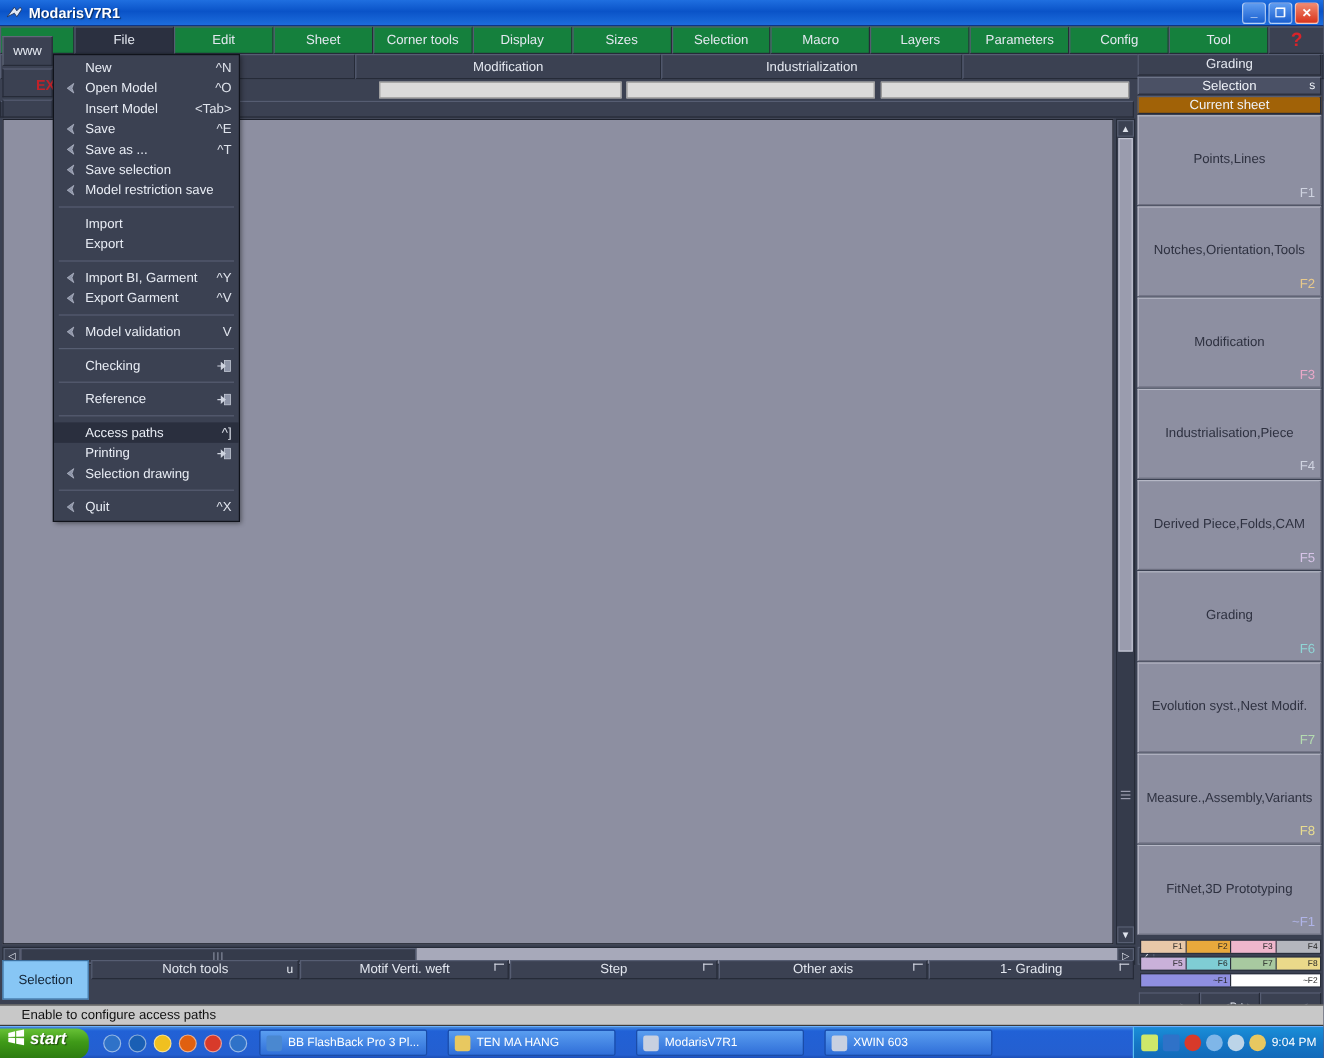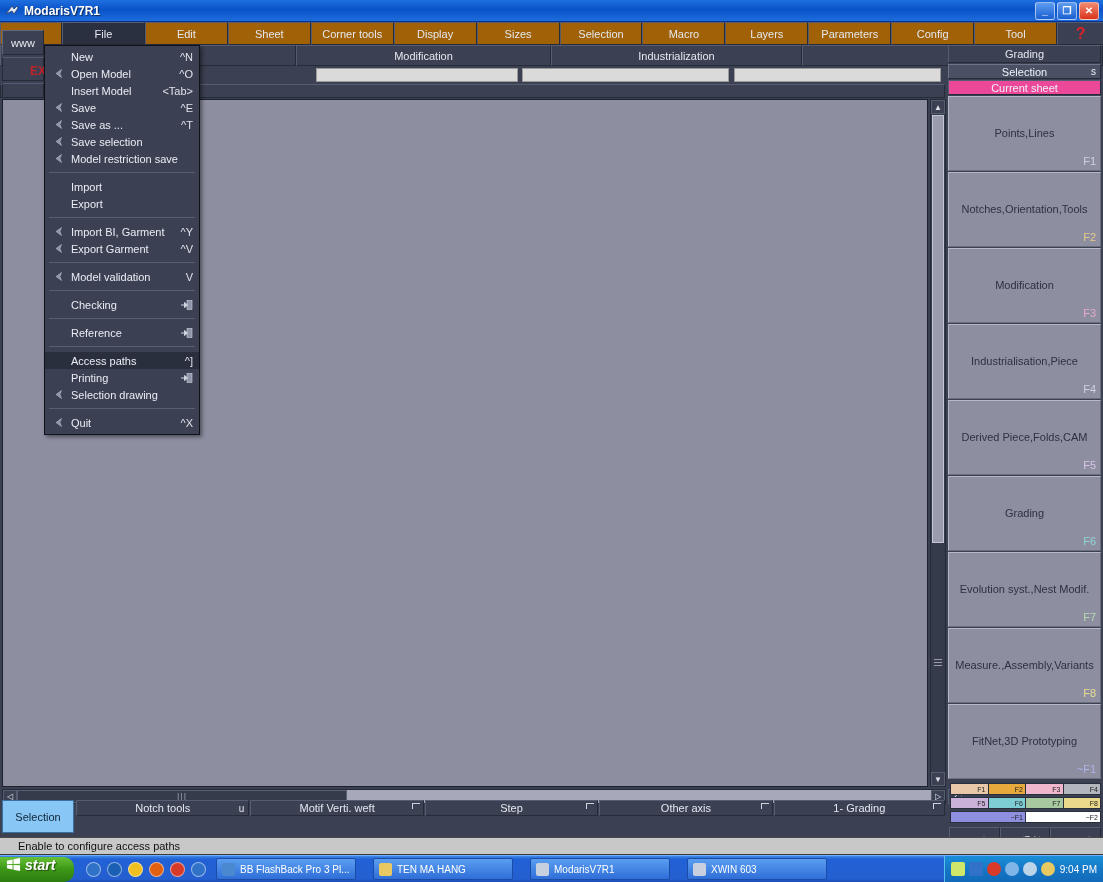--- a/index.html
+++ b/index.html
@@ -39,21 +39,21 @@
   
   #menubar{
     position:absolute;left:0;top:22px;width:1103px;height:23px;
     background:#3b4152; display:flex; align-items:stretch;
   }
   .menu-item{
     flex:1; display:flex;align-items:center;justify-content:center;
     font-size:11px; color:#e4e8f0;
     border-left:1px solid #565d72; border-right:1px solid #262b38;
     border-top:1px solid #565d72; border-bottom:1px solid #262b38;
-    background:#a16207;
+    background:#15803d;
   }
   .menu-item.first{ max-width:62px; }
   .menu-item.active{ background:#2b3040; }
   .menu-help{
     width:46px;display:flex;align-items:center;justify-content:center;
     color:#d8232a;font-weight:bold;font-size:16px;
     border-left:1px solid #565d72;border-top:1px solid #565d72;
     border-bottom:1px solid #262b38;
   }
   
@@ -172,21 +172,21 @@
   }
   #rp-selection{
     height:15px;display:flex;align-items:center;
     font-size:11px;color:#eef1f7;background:#4b5165;
     border:1px solid #262b38;border-top-color:#6d7488;border-left-color:#6d7488;
     margin-top:1px;position:relative;justify-content:center;
   }
   #rp-selection .sk{position:absolute;right:4px;font-size:10px;}
   #rp-current{
     height:15px;display:flex;align-items:center;justify-content:center;
-    font-size:11px;color:#eef1f7;background:#ec4899;
+    font-size:11px;color:#eef1f7;background:#a16207;
     border:1px solid #262b38;border-top-color:#565d72;border-left-color:#565d72;
     margin-top:1px;
   }
   .fbtn{
     height:75px; position:relative; background:#8d8fa1;
     border:1px solid #b6b8c6; border-top-color:#b6b8c6;
     border-right-color:#6d6f80; border-bottom-color:#6d6f80;
     display:flex;align-items:center;justify-content:center; text-align:center;
     color:#2e3140; font-size:11px; padding:0 3px; line-height:1.15;
     margin-top:1px;

